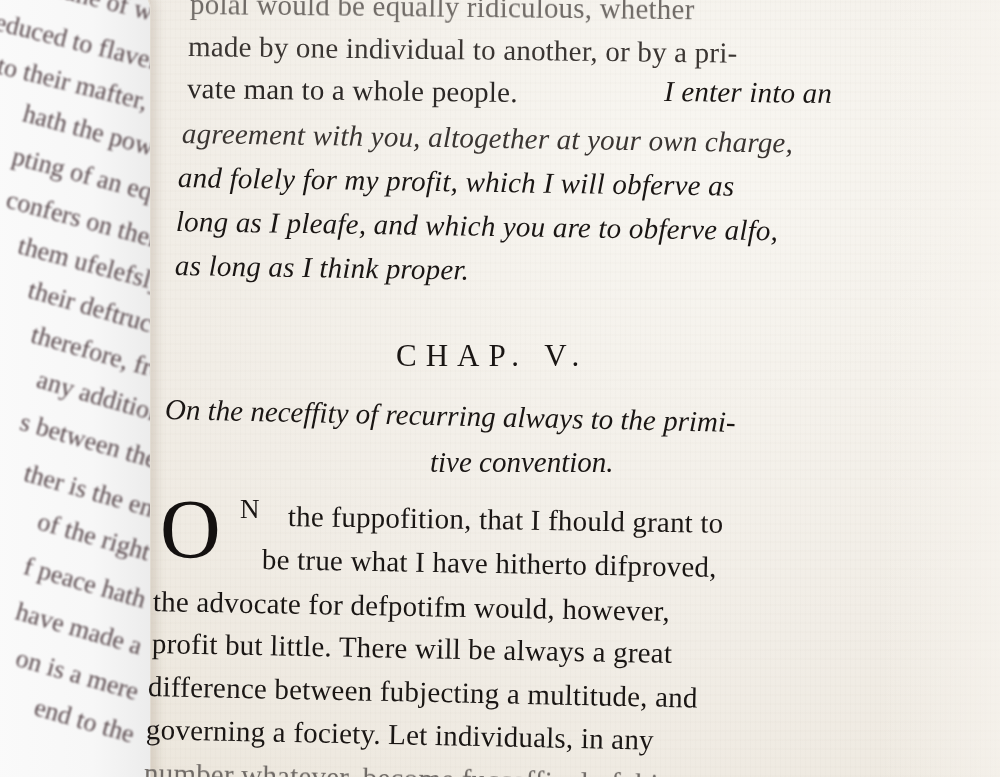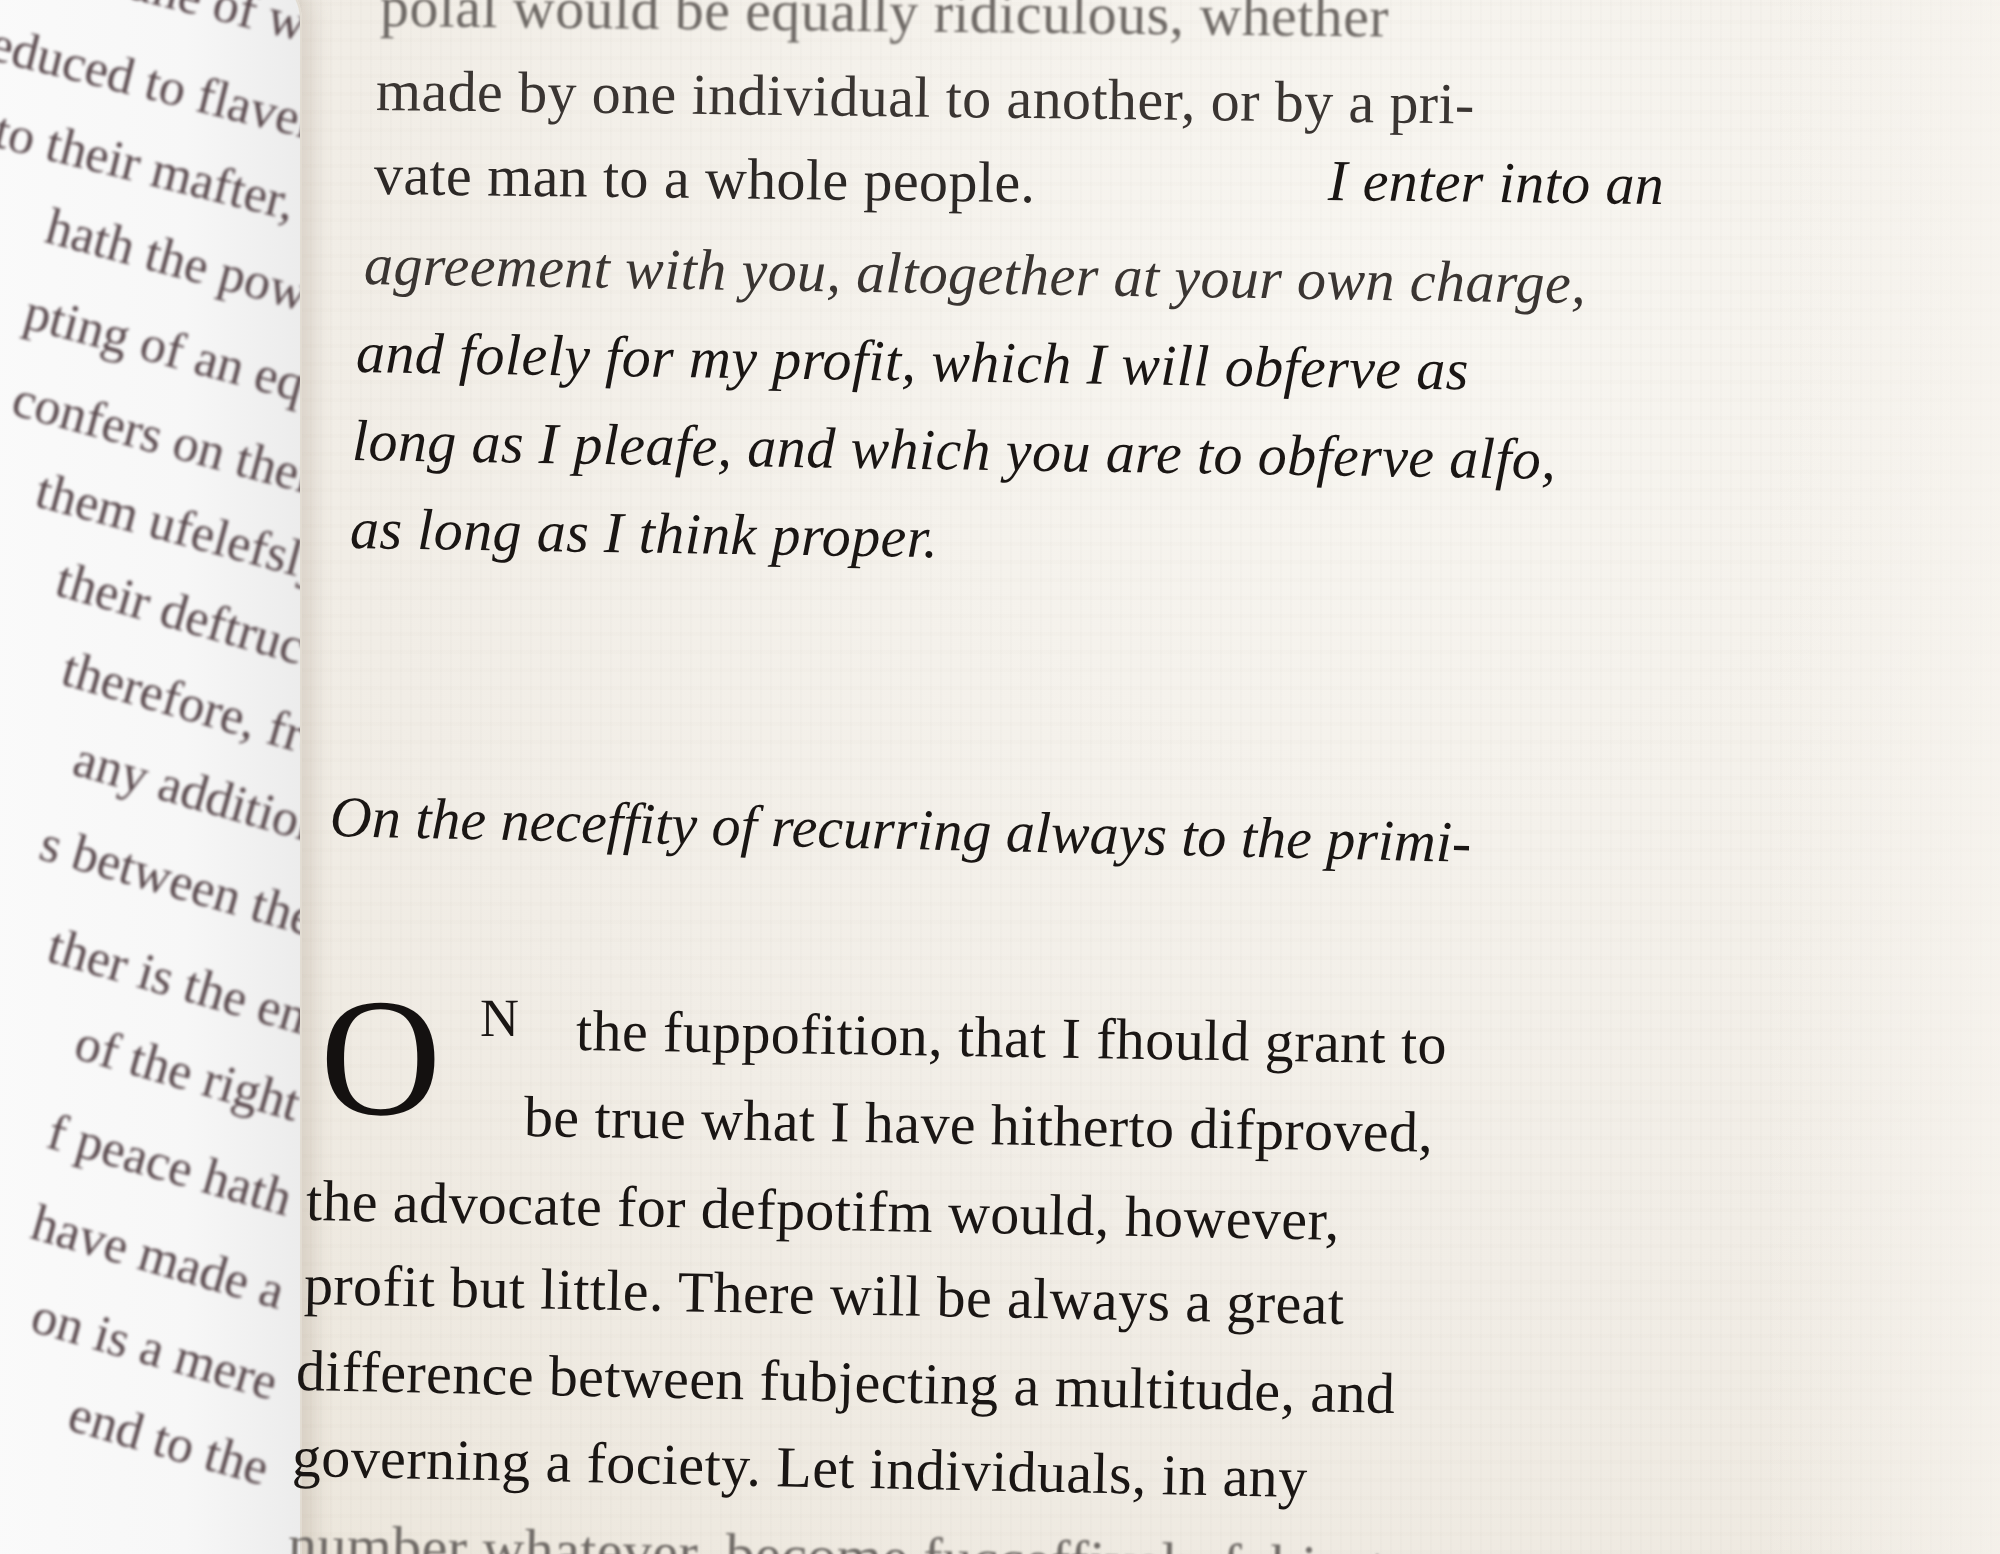--- a/index.html
+++ b/index.html
@@ -147,21 +147,23 @@
 
     <div class="line faded" style="left:190px; top:-12px; transform:rotate(0.6deg);">polal would be equally ridiculous, whether</div>
     <div class="line" style="left:188px; top:30px; transform:rotate(0.7deg); color:#3a3532;">made by one individual to another, or by a pri-</div>
     <div class="line" style="left:187px; top:72px; transform:rotate(0.7deg); color:#2c2826;">vate man to a whole people.</div>
     <div class="line italic" style="left:664px; top:75px; transform:rotate(0.7deg);">I enter into an</div>
     <div class="line italic" style="left:182px; top:117px; transform:rotate(0.9deg); color:#3a3532;">agreement with you, altogether at your own charge,</div>
     <div class="line italic" style="left:178px; top:161px; transform:rotate(0.9deg);">and folely for my profit, which I will obferve as</div>
     <div class="line italic" style="left:176px; top:205px; transform:rotate(0.9deg);">long as I pleafe, and which you are to obferve alfo,</div>
     <div class="line italic" style="left:175px; top:249px; transform:rotate(0.9deg);">as long as I think proper.</div>
 
+    <div class="chap">CHAP. V.</div>
     <div class="subtitle" style="left:165px; top:393px; transform:rotate(1.3deg); transform-origin:0 50%;">On the neceffity of recurring always to the primi-</div>
+    <div class="subtitle" style="left:430px; top:446px;">tive convention.</div>
 
     <div class="dropcap">O</div>
     <div class="dropcap-n">N</div>
     <div class="line" style="left:288px; top:500px; transform:rotate(0.9deg);">the fuppofition, that I fhould grant to</div>
     <div class="line" style="left:262px; top:543px; transform:rotate(1deg);">be true what I have hitherto difproved,</div>
     <div class="line" style="left:153px; top:585px; transform:rotate(1.1deg);">the advocate for defpotifm would, however,</div>
     <div class="line" style="left:152px; top:627px; transform:rotate(1.1deg);">profit but little.  There will be always a great</div>
     <div class="line" style="left:148px; top:670px; transform:rotate(1.2deg);">difference between fubjecting a multitude, and</div>
     <div class="line" style="left:146px; top:713px; transform:rotate(1.2deg);">governing a fociety.  Let individuals, in any</div>
     <div class="line faded" style="left:144px; top:757px; transform:rotate(1.2deg);">number whatever, become fucceffively fubject</div>

